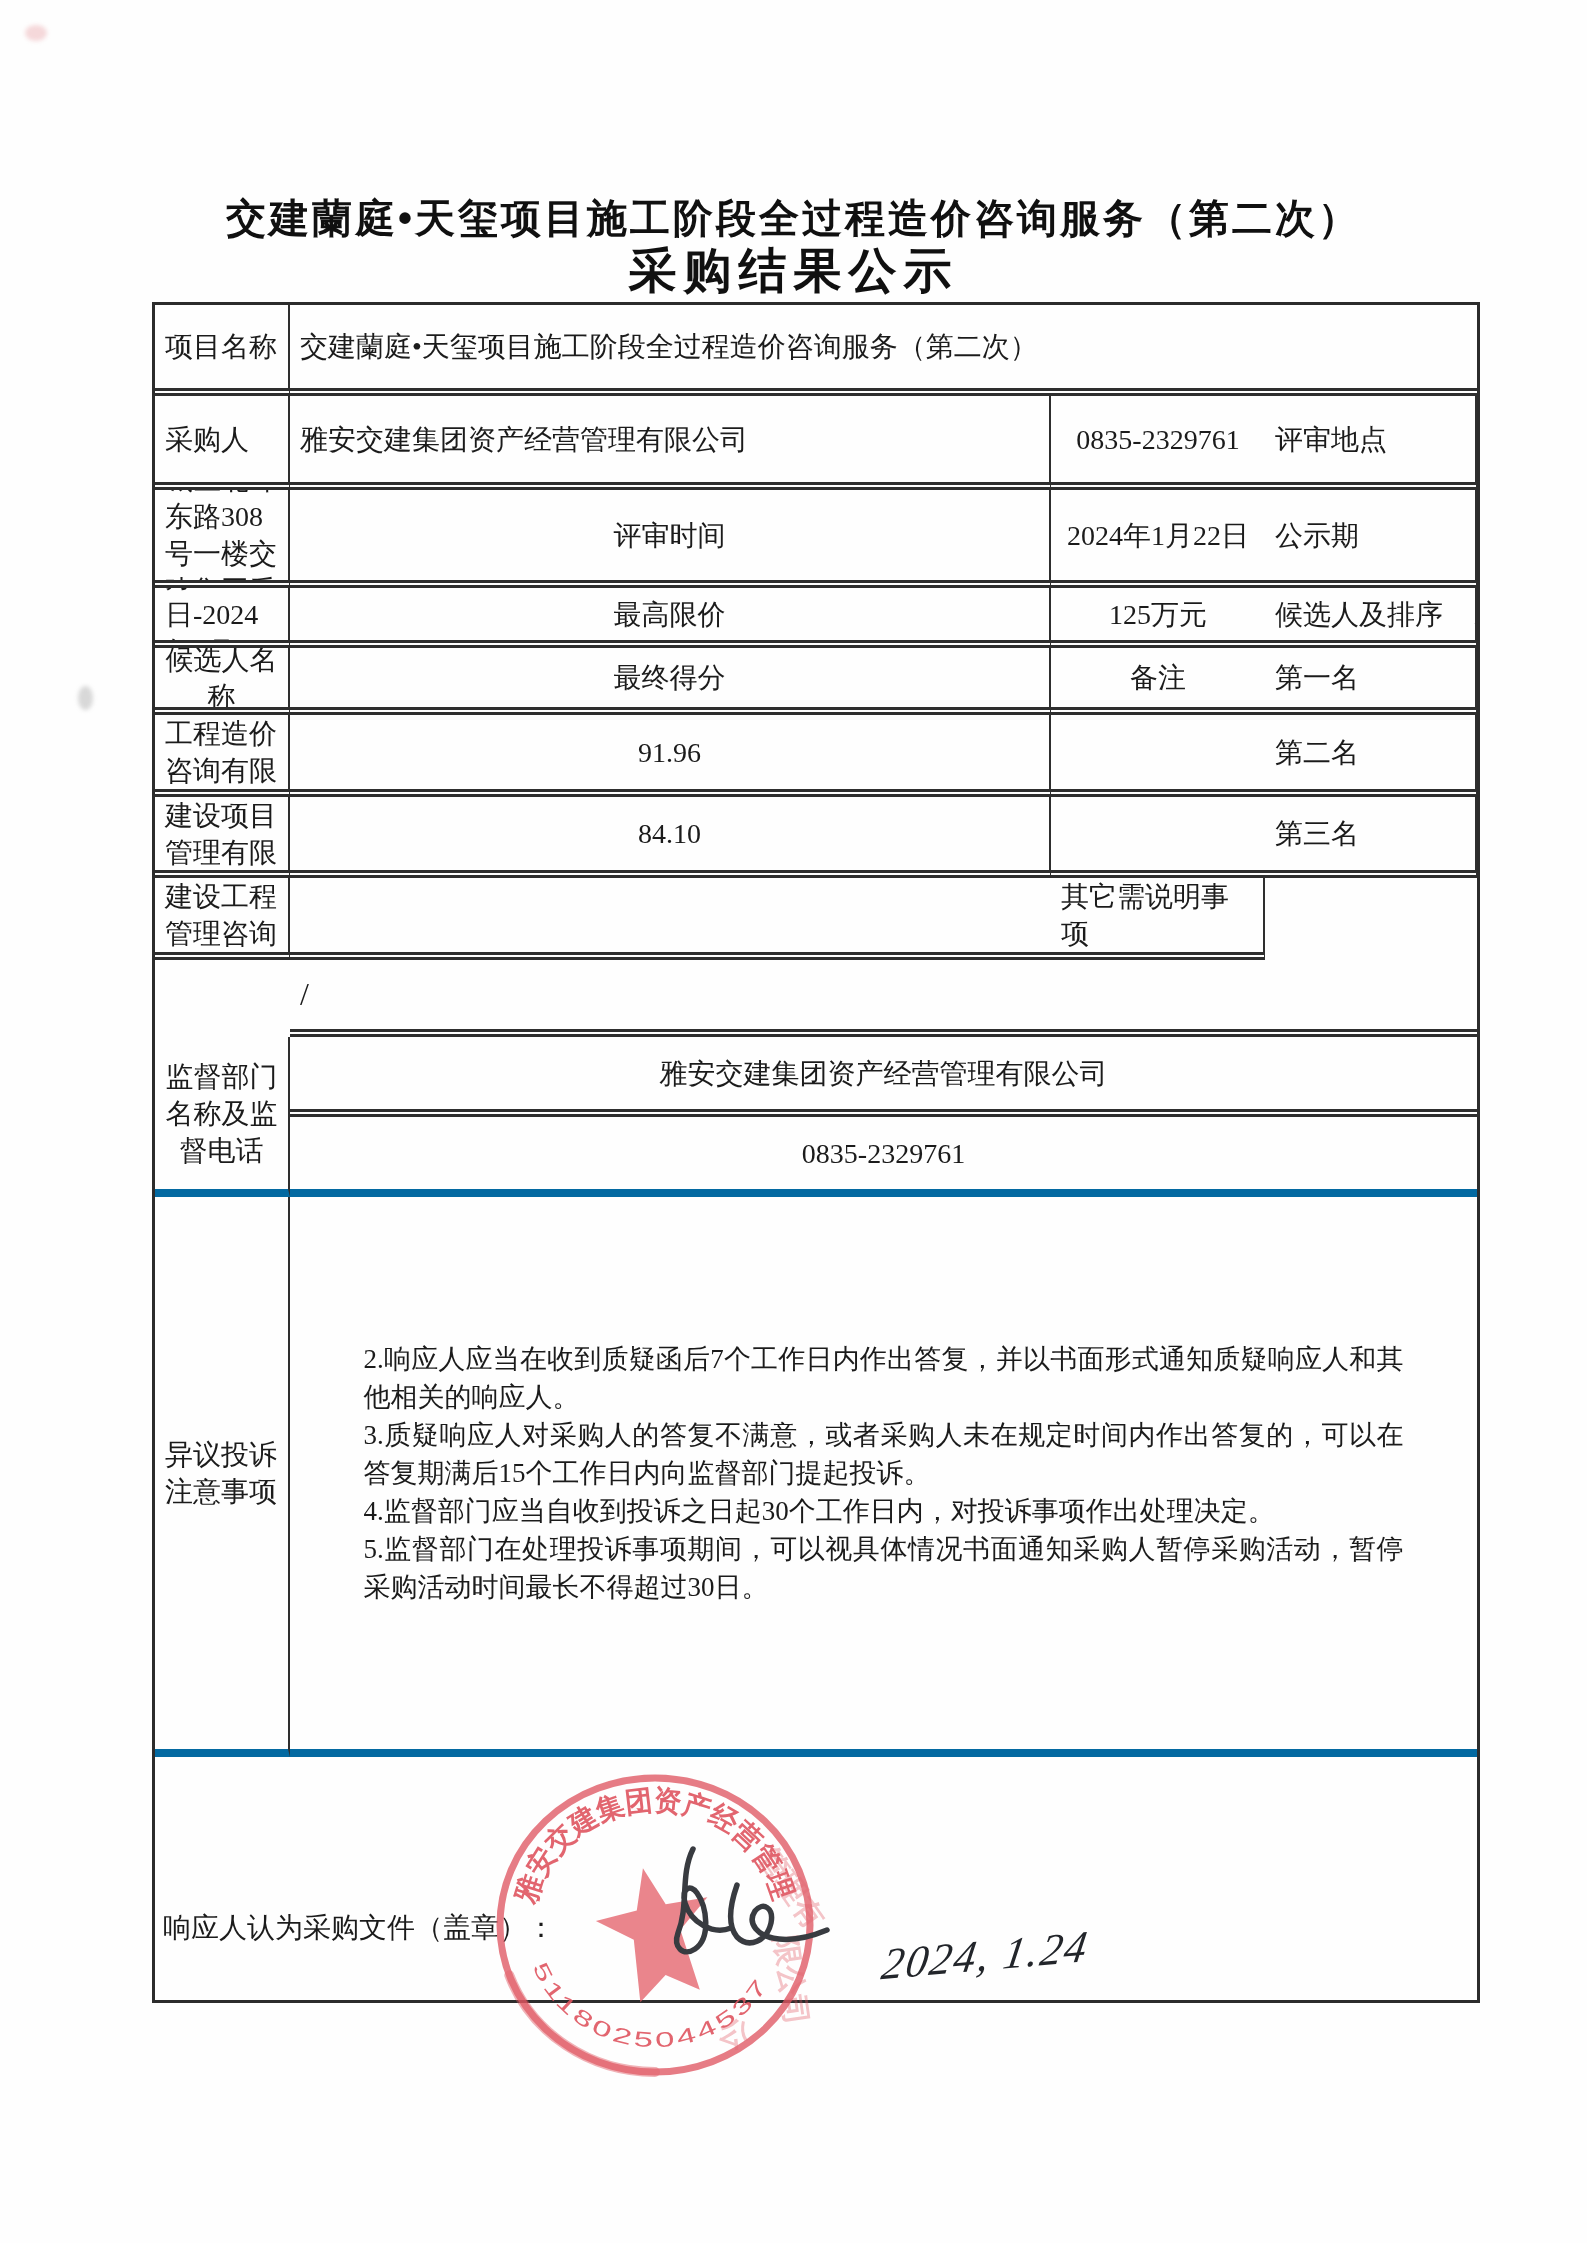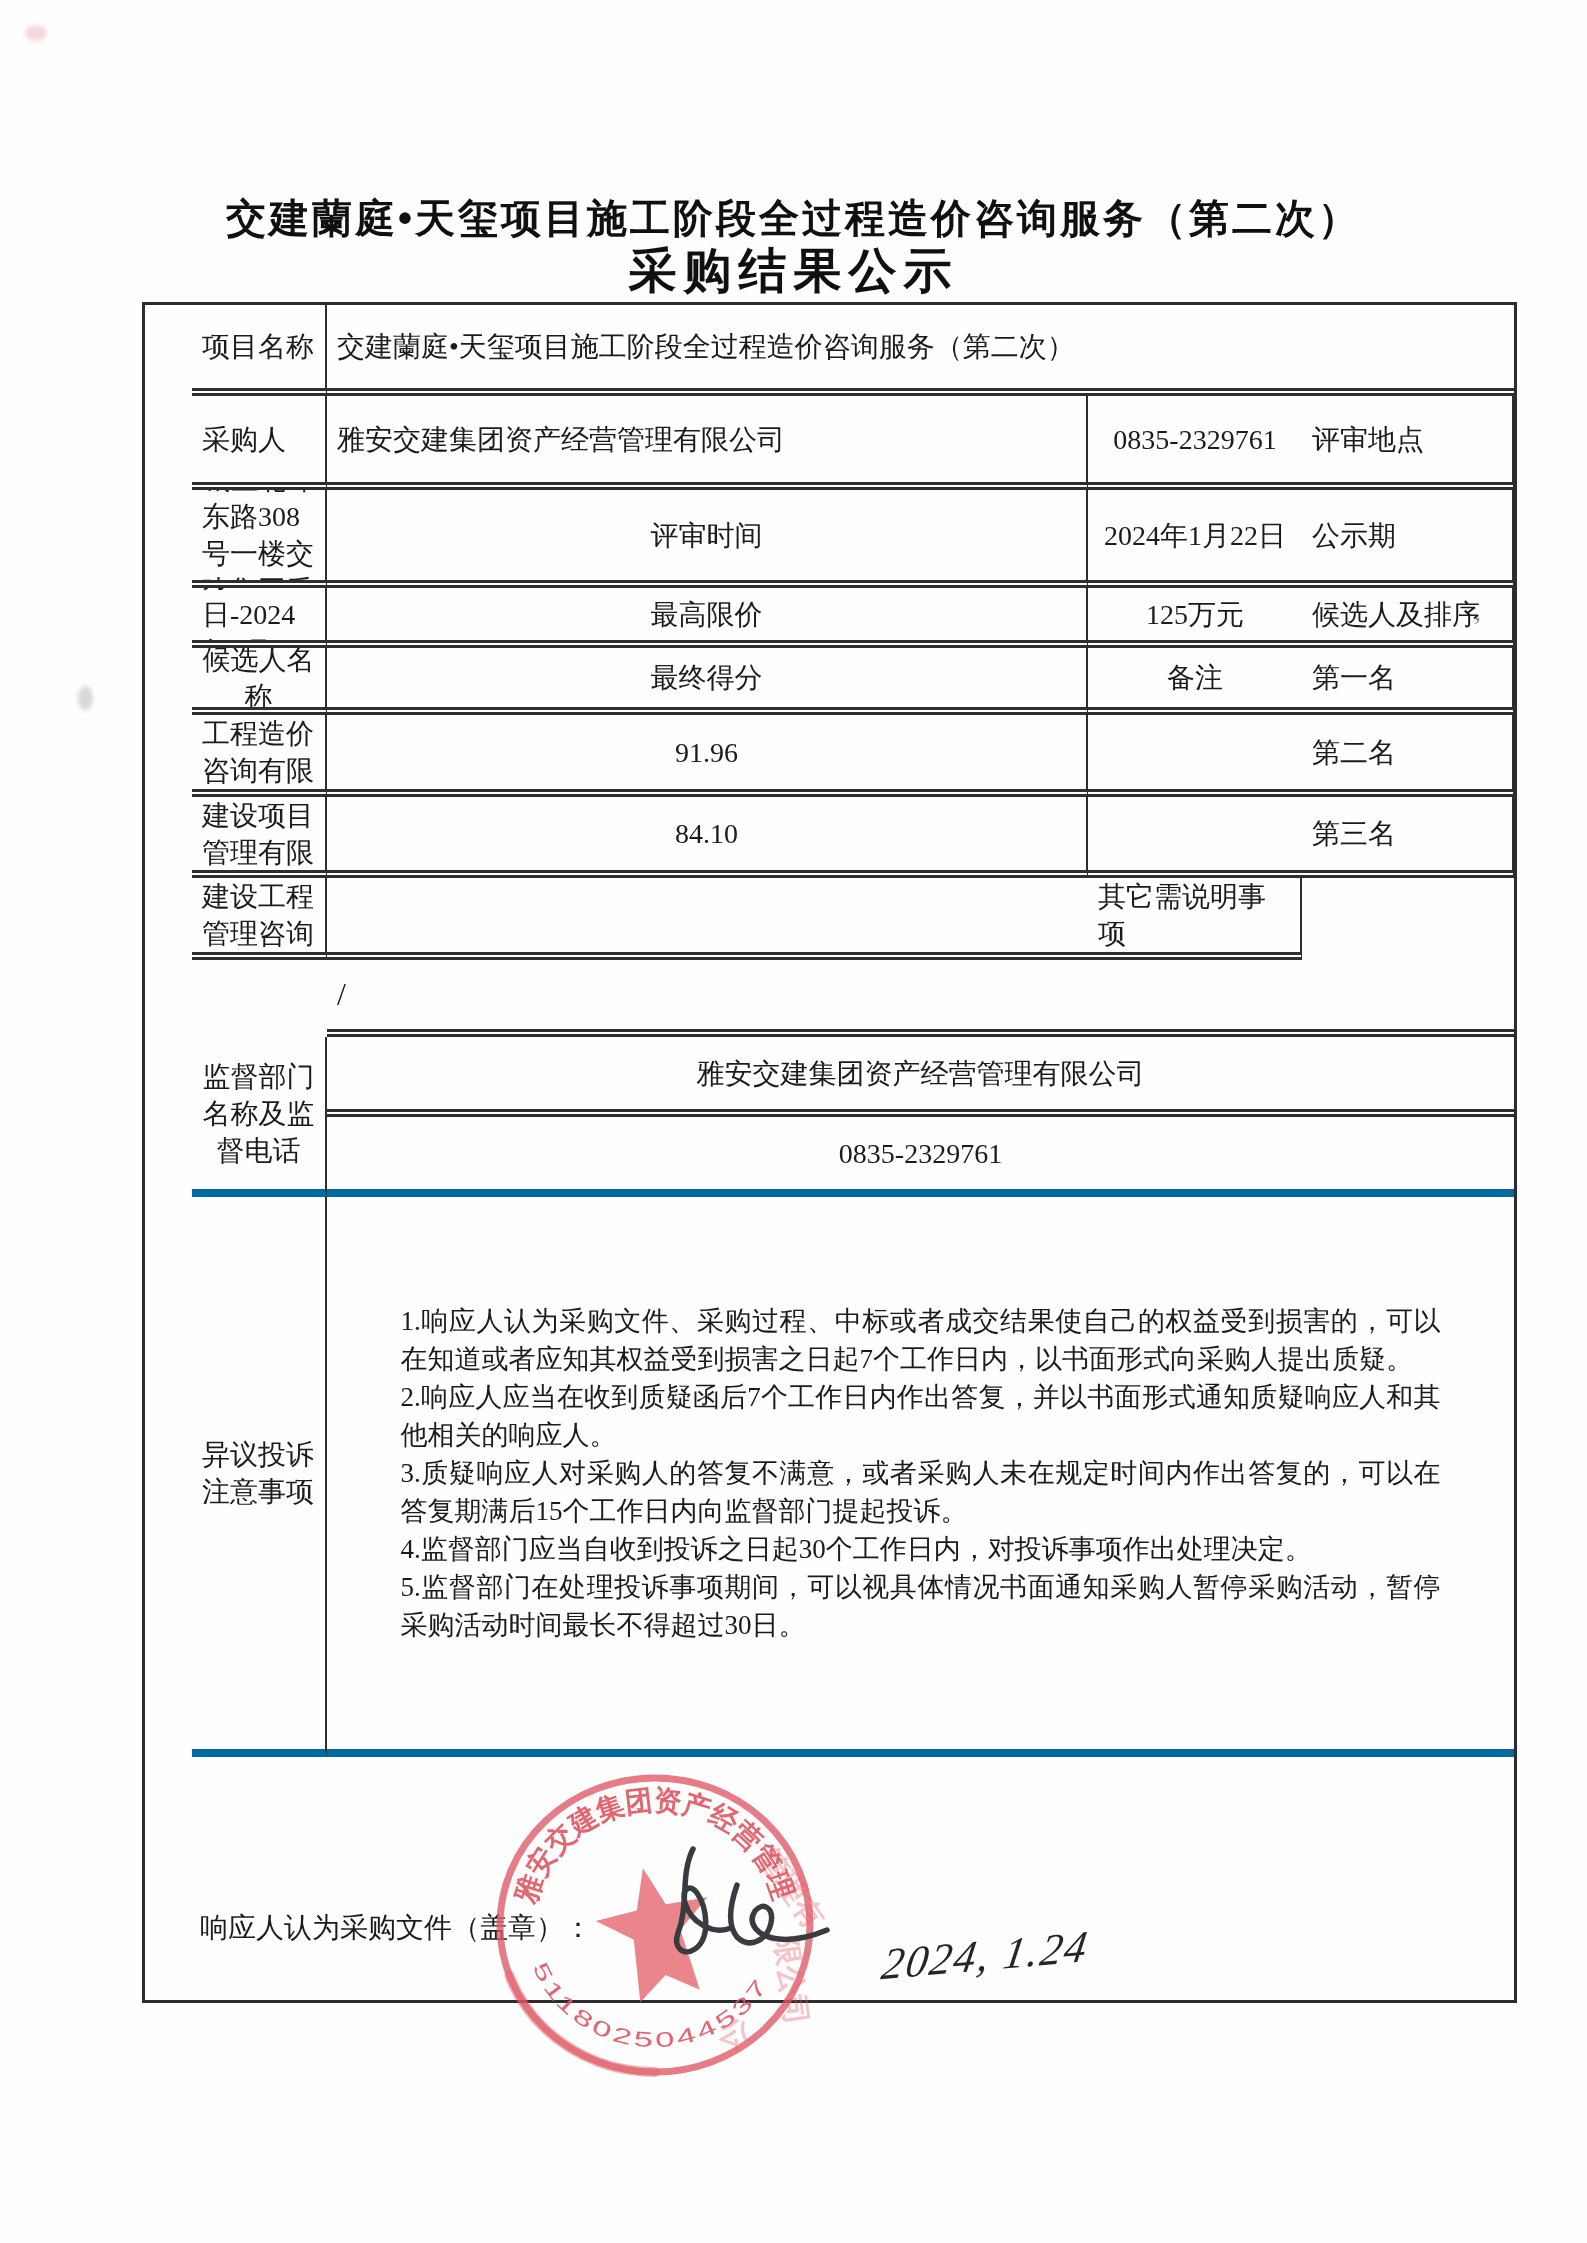--- a/index.html
+++ b/index.html
@@ -12,24 +12,24 @@
   .smudge.gray{left:78px;top:686px;width:15px;height:24px;background:rgba(120,120,120,.28);}
   .stray{position:absolute;left:1472px;top:612px;color:#8f8f8f;font-size:26px;transform:rotate(8deg);}
 
   
   .title{position:absolute;top:192px;left:0;width:100%;text-align:center;
          font-family:"Liberation Sans","DejaVu Sans",sans-serif;font-weight:700;color:#101010;}
   .title .t1{font-size:40px;line-height:52px;letter-spacing:3px;}
   .title .t2{font-size:48px;line-height:54px;letter-spacing:7px;}
 
   
-  .tbl{position:absolute;left:142px;top:302px;width:1322px;height:1695px;
+  .tbl{position:absolute;left:152px;top:302px;width:1322px;height:1695px;
        display:grid;grid-template-columns:135px 761px 214px 212px;
        grid-template-rows:91px 94px 98px 60px 67px 82px 81px 82px 77px 80px 80px 560px 243px;
-       border:3px solid #2c2c2c;background:transparent;padding-left:47px;}
+       border:3px solid #2c2c2c;background:transparent;}
   .c{display:flex;align-items:center;padding:0 10px;box-sizing:border-box;
      font-size:28px;line-height:37px;overflow:hidden;}
   .br{border-right:2px solid #2e2e2e;}
   .bb{border-bottom:8px double #2e2e2e;}
   .bs{border-bottom:8px solid #0369a1;}
   .sp3{grid-column:2 / span 3;}
   .sp4{grid-column:1 / span 4;}
   .ctr{justify-content:center;text-align:center;}
   .narrow span{display:block;max-width:178px;text-align:center;}
   .num{font-size:28px;}
@@ -111,21 +111,20 @@
     <div class="c br bb">其它需说明事项</div>
     <div class="c bb sp3 slash">/</div>
 
     <div class="c br bs ctr sup-label">监督部门名称及监督电话</div>
     <div class="c bb sp3 ctr">雅安交建集团资产经营管理有限公司</div>
     <div class="c bs sp3 ctr num">0835-2329761</div>
 
     <div class="c br bs obj-label">异议投诉注意事项</div>
     <div class="c bs sp3">
       <div class="obj-body">
-        <p>1.响应人认为采购文件、采购过程、中标或者成交结果使自己的权益受到损害的，可以在知道或者应知其权益受到损害之日起7个工作日内，以书面形式向采购人提出质疑。</p>
         <p>2.响应人应当在收到质疑函后7个工作日内作出答复，并以书面形式通知质疑响应人和其他相关的响应人。</p>
         <p>3.质疑响应人对采购人的答复不满意，或者采购人未在规定时间内作出答复的，可以在答复期满后15个工作日内向监督部门提起投诉。</p>
         <p>4.监督部门应当自收到投诉之日起30个工作日内，对投诉事项作出处理决定。</p>
         <p>5.监督部门在处理投诉事项期间，可以视具体情况书面通知采购人暂停采购活动，暂停采购活动时间最长不得超过30日。</p>
       </div>
     </div>
 
     <div class="c sp4 sign-cell">
       <div class="sign-label">响应人认为采购文件（盖章）：</div>
     </div>

